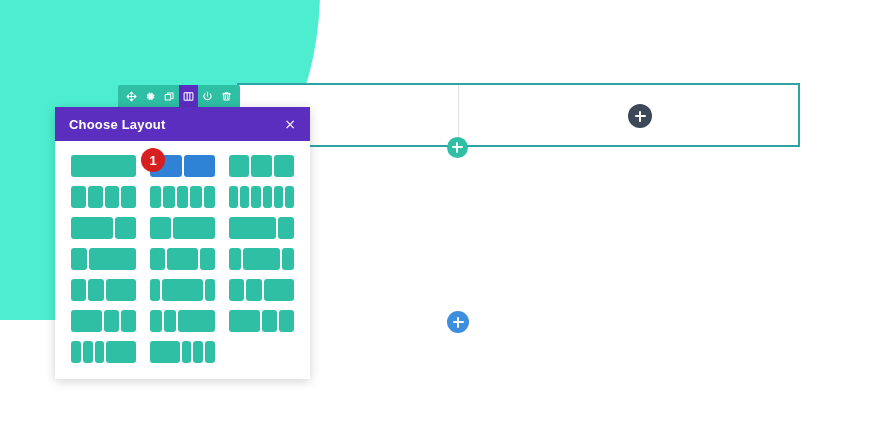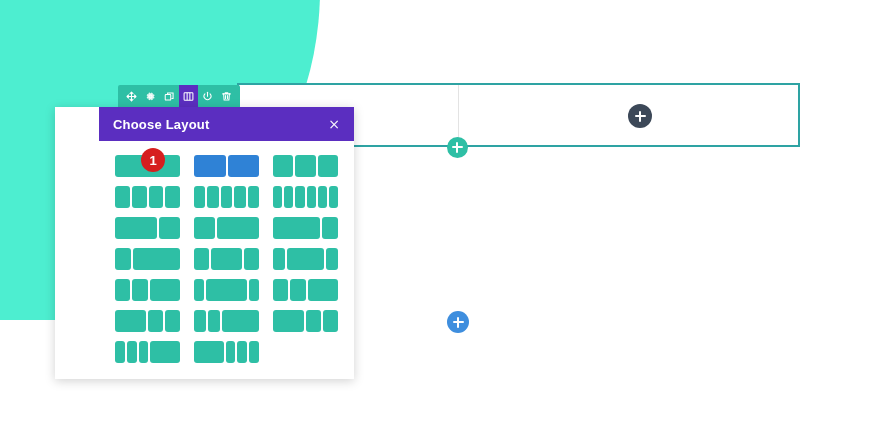--- a/index.html
+++ b/index.html
@@ -107,21 +107,20 @@
 
   
   .modal {
     position: absolute;
     left: 55px;
     top: 107px;
     width: 255px;
     background: #ffffff;
     box-shadow: 0 2px 10px rgba(0,0,0,.18);
     z-index: 50;
-    padding-left: 44px;
   }
   .modal-header {
     height: 34px;
     background: #5b2ec0;
     display: flex;
     align-items: center;
     justify-content: space-between;
     padding: 0 14px;
     box-sizing: border-box;
   }

